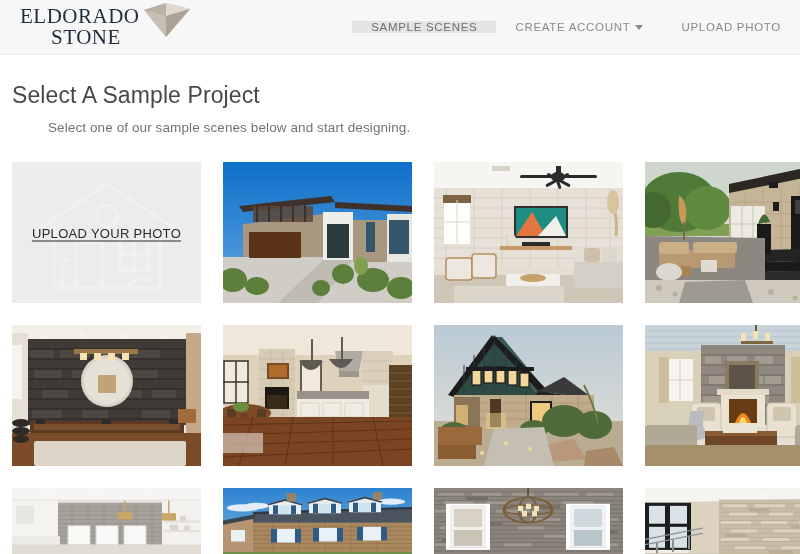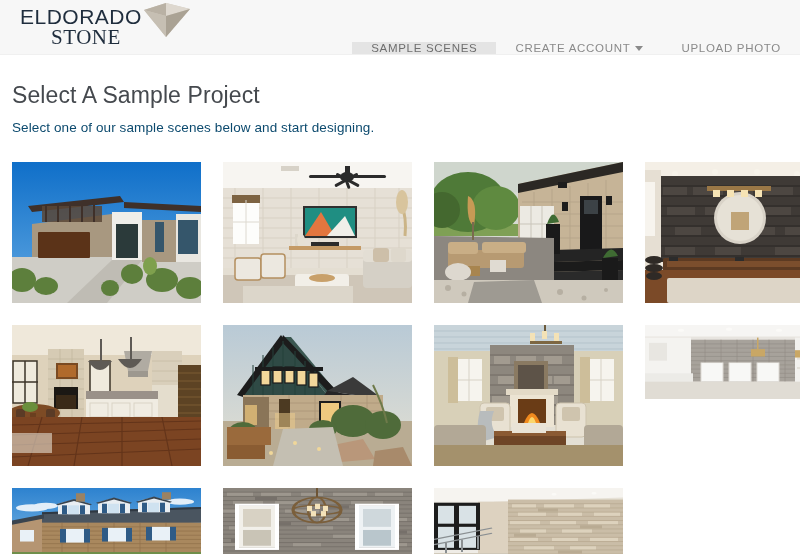--- a/index.html
+++ b/index.html
@@ -22,21 +22,21 @@
   }
   .brand {
     display: flex;
     align-items: center;
     padding-left: 20px;
     height: 100%;
   }
   .brand-mark { position: relative; width: 168px; height: 48px; }
   .brand-word-top {
     position: absolute; left: 0; top: 3px;
-    font-family: Liberation Sans, sans-serif;
+    font-family: Liberation Serif, serif;
     font-size: 21px; letter-spacing: 0.5px;
     color: #1f2d3d; font-weight: 400;
     line-height: 1;
   }
   .brand-word-bot {
     position: absolute; left: 31px; top: 24px;
     font-family: "Liberation Serif", serif;
     font-size: 21px; letter-spacing: 0.5px;
     color: #1f2d3d; font-weight: 400;
     line-height: 1;
@@ -45,21 +45,21 @@
     position: absolute; left: 142px; top: 25px;
     font-family: "Liberation Serif", serif;
     font-size: 7px; color: #6b7280;
   }
   .gem { position: absolute; right: -4px; top: 0px; width: 52px; height: 36px; }
 
   
   .nav {
     margin-left: auto;
     display: flex;
-    align-items: flex-end;
+    align-items: center;
     height: 100%;
     overflow: hidden;
   }
   .nav-item {
     display: flex; align-items: center;
     padding: 0 19px;
     font-size: 11.5px;
     letter-spacing: 0.7px;
     color: #8a8a8a;
     text-transform: uppercase;
@@ -81,23 +81,24 @@
   .page { padding: 0 12px; }
   .page-title {
     font-size: 23px;
     color: #45494e;
     font-weight: 400;
     margin-top: 27px;
     letter-spacing: 0.1px;
   }
   .page-sub {
     font-size: 13.5px;
-    color: #0c4a6e;
+    color: #737373;
     margin-top: 11px;
     letter-spacing: 0.1px;
+    margin-left: 36px;
   }
 
   
   .grid {
     margin-top: 27px;
     display: grid;
     grid-template-columns: repeat(4, 189px);
     column-gap: 22px;
     row-gap: 22px;
   }
@@ -167,20 +168,35 @@
   </nav>
 </div>
 
 <div class="page">
 
   <h1 class="page-title">Select A Sample Project</h1>
   <p class="page-sub">Select one of our sample scenes below and start designing.</p>
 
   <div class="grid">
 
+    <div class="tile upload-tile">
+      <svg class="upload-house" viewBox="0 0 150 118">
+        <g fill="none" stroke="#f6f6f6" stroke-width="3">
+          <path d="M8 52 L75 8 L142 52"></path>
+          <path d="M22 50 L22 112 L128 112 L128 50"></path>
+          <circle cx="75" cy="40" r="11"></circle>
+          <rect x="44" y="66" width="26" height="46"></rect>
+          <rect x="88" y="64" width="28" height="30"></rect>
+          <path d="M102 64 L102 94 M88 79 L116 79"></path>
+          <path d="M30 112 L30 92 Q30 84 38 84"></path>
+          <path d="M96 112 Q104 98 118 104"></path>
+        </g>
+      </svg>
+      <span class="upload-label">UPLOAD YOUR PHOTO</span>
+    </div>
 
     <div class="tile">
       <svg class="scene" viewBox="0 0 189 141" preserveAspectRatio="none">
         <defs>
             <linearGradient id="sky1" x1="0" y1="0" x2="0" y2="1">
           <stop offset="0" stop-color="#0f6fc9"></stop>
               <stop offset="1" stop-color="#63a9e2"></stop>
             </linearGradient>
           </defs>
         <rect width="189" height="141" fill="url(#sky1)"></rect>

